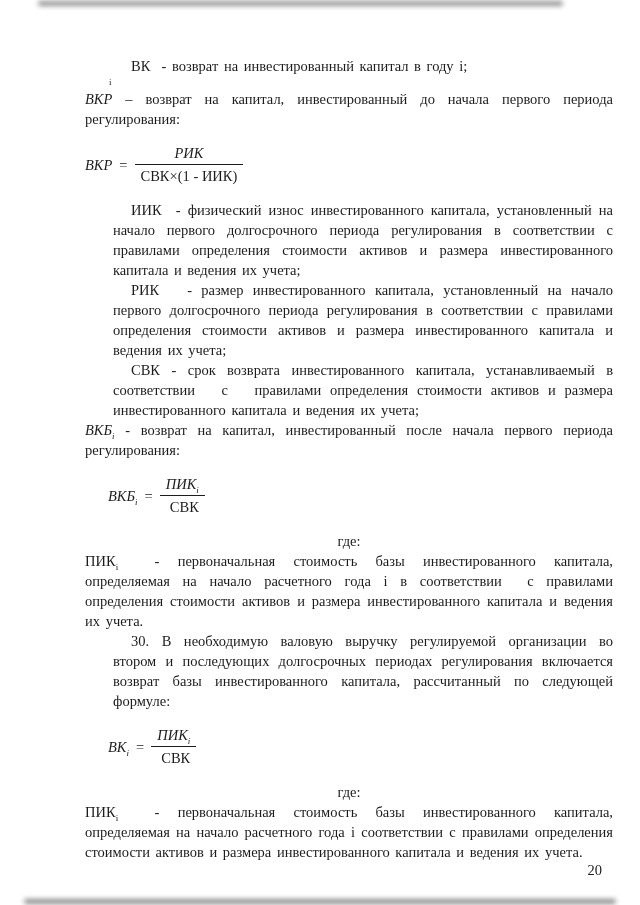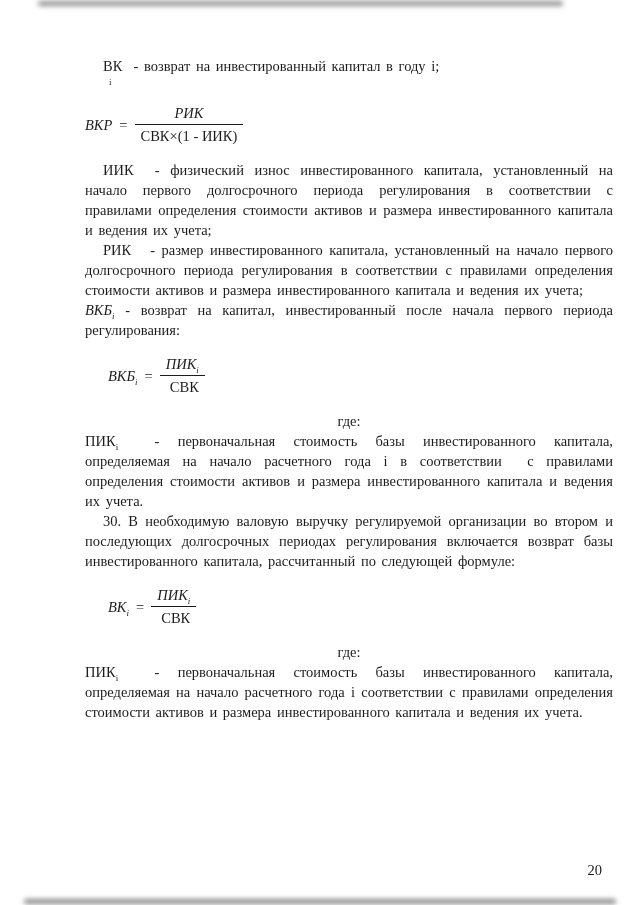--- a/index.html
+++ b/index.html
@@ -10,21 +10,21 @@
     color:#1c1c1c;
     overflow:hidden;
   }
   .page { position:relative; width:640px; height:905px; background:#ffffff; }
   .content {
     position:absolute; left:85px; top:56px; width:528px;
     font-size:14.5px; line-height:20px; text-align:justify;
     word-spacing:2px;
   }
   p { margin:0; }
-  .indent { text-indent:18px; }
+  .indent { text-indent:18px;margin-left:28px; }
   .sub-line { font-size:9px; line-height:13px; margin-left:24px; text-align:left; word-spacing:0; }
   .it { font-style:italic; }
   sub { font-size:9px; line-height:0; }
   .formula {
     margin:14px 0 14px 0; text-align:left; font-size:14.5px;
     display:flex; align-items:center; gap:7px; word-spacing:0;
   }
   .formula.indented { margin-left:23px; }
   .formula .lhs { font-style:italic; white-space:nowrap; }
   .formula .eq { font-style:normal; }
@@ -42,34 +42,36 @@
 
 <div class="page">
   <div class="smudge smudge-top"></div>
 
   <div class="content">
 
     <p class="indent"><span>ВК</span><span>&nbsp; - возврат на инвестированный капитал в году i;</span></p>
 
     <p class="sub-line"><span>i</span></p>
 
+    <p><span class="it">ВКР</span><span> – возврат на капитал, инвестированный до начала первого периода регулирования:</span></p>
 
     <div class="formula">
       <span class="lhs"><span>ВКР</span></span>
       <span class="eq">=</span>
       <span class="frac">
         <span class="num">РИК</span>
         <span class="den">СВК×(1 - ИИК)</span>
       </span>
     </div>
 
     <p class="indent"><span>ИИК</span><span>&nbsp;&nbsp;- физический износ инвестированного капитала, установленный на начало первого долгосрочного периода регулирования в соответствии с правилами определения стоимости активов и размера инвестированного капитала и ведения их учета;</span></p>
 
     <p class="indent"><span>РИК</span><span>&nbsp;&nbsp;&nbsp;- размер инвестированного капитала, установленный на начало первого долгосрочного периода регулирования в соответствии с правилами определения стоимости активов и размера инвестированного капитала и ведения их учета;</span></p>
 
+    <p class="indent"><span>СВК</span><span> - срок возврата инвестированного капитала, устанавливаемый в соответствии&nbsp;&nbsp;&nbsp;с&nbsp;&nbsp;&nbsp;правилами определения стоимости активов и размера инвестированного капитала и ведения их учета;</span></p>
 
     <p><span class="it">ВКБ</span><sub class="it">i</sub><span> - возврат на капитал, инвестированный после начала первого периода регулирования:</span></p>
 
     <div class="formula indented">
       <span class="lhs"><span>ВКБ</span><sub>i</sub></span>
       <span class="eq">=</span>
       <span class="frac">
         <span class="num"><span>ПИК</span><sub>i</sub></span>
         <span class="den">СВК</span>
       </span>

